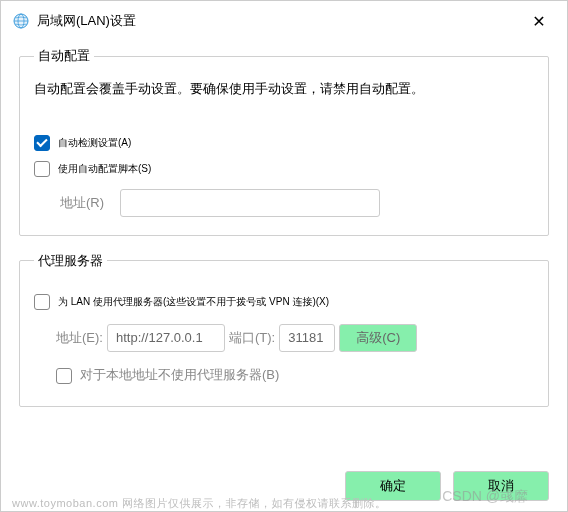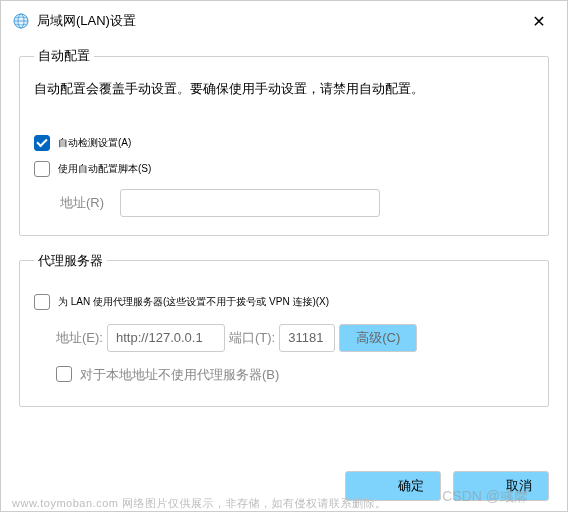--- a/index.html
+++ b/index.html
@@ -129,33 +129,33 @@
       display: flex;
       align-items: center;
       gap: 4px;
       margin: 14px 0 14px 22px;
     }
     .proxy-row .input-label { min-width: auto; }
     .proxy-addr { width: 118px; }
     .proxy-port { width: 56px; }
     .btn {
       border: 1px solid #ccc;
-      background: #7dd3fc;
+      background: #86efac;
       border-radius: 3px;
       height: 28px;
       padding: 0 16px;
       font-size: 13px;
       font-family: inherit;
       cursor: pointer;
       color: #666;
     }
-    .btn.enabled { color: #000; text-align: right; }
+    .btn.enabled { color: #000; }
     .bypass-row {
       display: flex;
-      align-items: flex-start;
+      align-items: flex-end;
       gap: 8px;
       margin: 6px 0 6px 22px;
     }
     .bypass-row label { color: #888; }
     .footer {
       display: flex;
       justify-content: flex-end;
       gap: 12px;
       padding: 6px 18px 10px 18px;
     }

